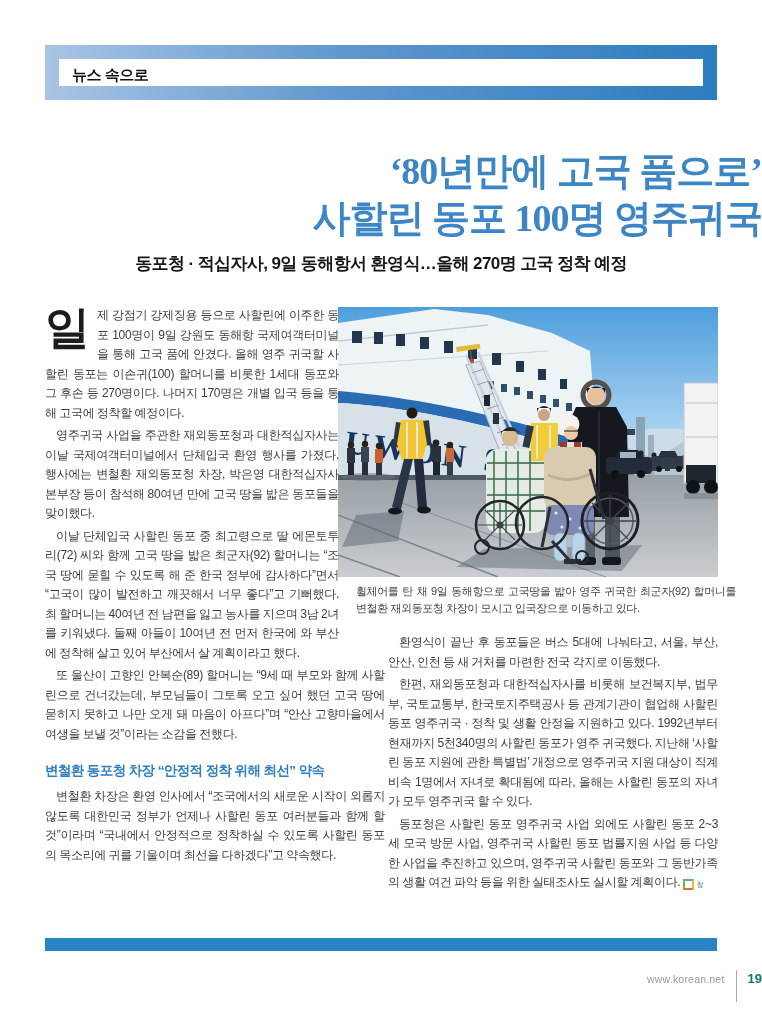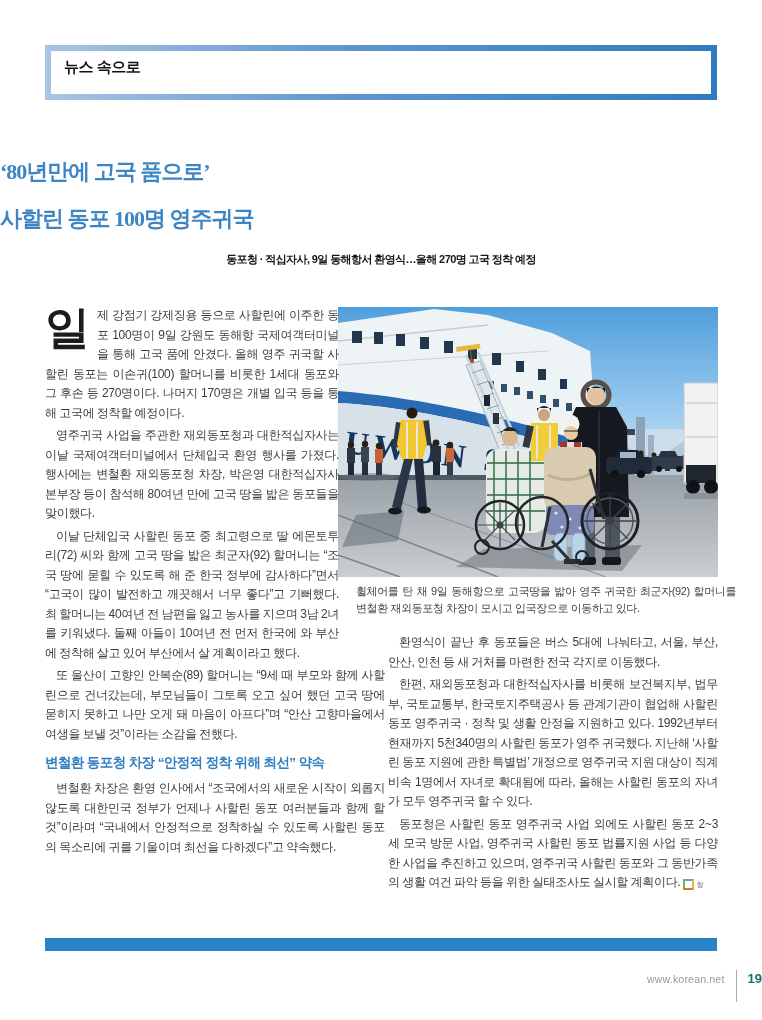--- a/index.html
+++ b/index.html
@@ -4,41 +4,41 @@
 <style>
   html,body{margin:0;padding:0;background:#ffffff;}
   body{width:762px;height:1020px;position:relative;overflow:hidden;
        font-family:"Liberation Sans","DejaVu Sans",sans-serif;color:#3b3b3b;}
 
   .abs{position:absolute;}
 
   
   .news-tag{left:45px;top:45px;width:672px;height:55px;
     background:linear-gradient(90deg,#a9c4e4 0%,#5e97cd 45%,#2e7cc0 100%);
-    padding:6px;box-sizing:border-box;}
+    padding:14px;box-sizing:border-box;}
   .news-tag-inner{background:#fff;width:100%;height:100%;box-sizing:border-box;
     padding:7px 0 0 13px;}
   .news-tag-label{font-size:15px;font-weight:bold;color:#111;letter-spacing:-0.5px;}
 
   
-  .headline{left:0;top:148px;width:762px;text-align:left;
+  .headline{left:0;top:148px;width:762px;text-align:right;
     font-family:"Liberation Serif","DejaVu Serif",serif;font-weight:bold;
-    color:#3d86c6;font-size:22px;line-height:47px;letter-spacing:-1px;}
+    color:#3d86c6;font-size:38px;line-height:47px;letter-spacing:-1px;}
   .subtitle{left:0;top:252px;width:762px;text-align:center;
-    font-size:11px;font-weight:bold;color:#161616;letter-spacing:-0.6px;}
+    font-size:17px;font-weight:bold;color:#161616;letter-spacing:-0.6px;}
 
   
   .leftcol{left:45px;top:306px;width:340px;height:600px;overflow:hidden;}
   .photo-spacer{float:right;width:46px;height:327px;}
   p.body-p{margin:0 0 3px 0;font-size:12px;line-height:19.5px;text-align:justify;
     letter-spacing:-0.3px;word-spacing:-0.5px;}
   p.indent{text-indent:11px;}
   .dropcap{float:left;font-size:45px;line-height:37px;font-weight:800;color:#1c1c1c;
     padding:3px 7px 0 0;letter-spacing:0;}
-  .subhead{margin:10px 0 7px 0;font-size:13.5px;font-weight:bold;color:#2e7fc1;
+  .subhead{margin:18px 0 7px 0;font-size:13.5px;font-weight:bold;color:#2e7fc1;
     letter-spacing:-0.6px;}
 
   .rightcol{left:388px;top:633px;width:330px;height:292px;overflow:hidden;}
 
   
   .photo{left:338px;top:307px;width:380px;height:270px;background:#9db5c8;overflow:hidden;}
   .photo svg{display:block;}
   .caption{left:356px;top:583px;width:380px;font-size:11px;line-height:16.5px;
     color:#3f3f3f;text-align:justify;letter-spacing:-0.4px;}
 

